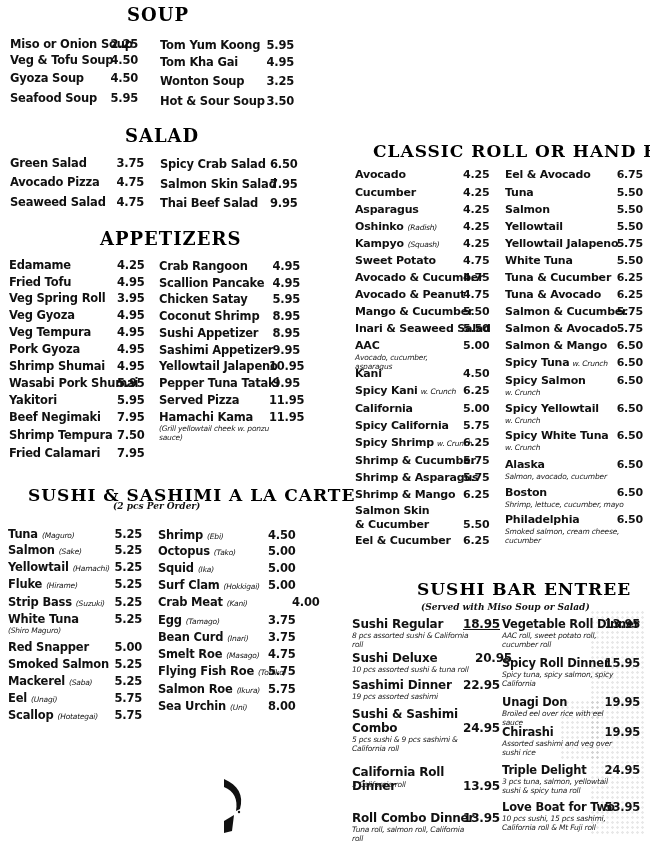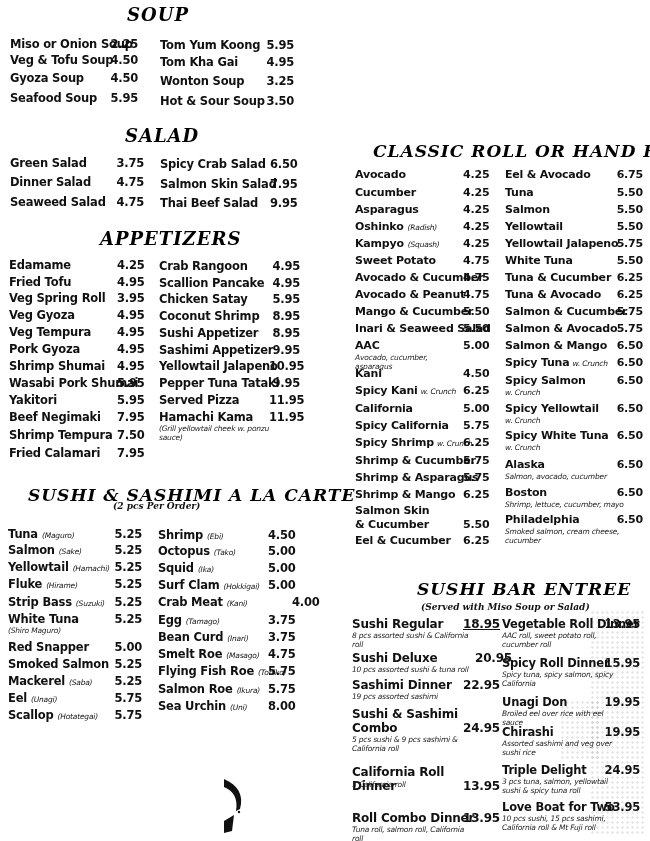--- a/index.html
+++ b/index.html
@@ -1,21 +1,21 @@
 <!DOCTYPE html>
 <html><head>
 <meta charset="utf-8">
 <style>
   * { box-sizing: border-box; margin: 0; padding: 0; }
   html, body { width: 650px; height: 841px; background: #ffffff; overflow: hidden; }
   body { position: relative; font-family: "DejaVu Sans", sans-serif; color: #111; font-weight: bold; }
   .abs { position: absolute; }
   .heading {
     position: absolute; font-family: "DejaVu Serif", serif; font-weight: bold;
-    color: #000; letter-spacing: 1px; text-transform: uppercase; white-space: nowrap; font-style: italic;
+    color: #000; letter-spacing: 1px; text-transform: uppercase; white-space: nowrap;
   }
   .sub { position: absolute; font-family: "DejaVu Serif", serif; font-style: italic; font-weight: bold; font-size: 9px; color: #111; white-space: nowrap; }
   .row { position: absolute; font-size: 11.5px; line-height: 14px; white-space: nowrap; letter-spacing: -0.2px; }
   .row .name { position: absolute; left: 0; top: 0; }
   .row .price { position: absolute; top: 0; text-align: right; }
   .row .jp { font-style: italic; font-weight: normal; font-size: 7.5px; margin-left: 4px; }
   .row .note { position: absolute; left: 0; font-style: italic; font-weight: normal; font-size: 7.5px; line-height: 9px; white-space: normal; color: #222; }
   .row .crunch { font-style: italic; font-weight: normal; font-size: 7.5px; margin-left: 3px; }
   .speckle { position: absolute; background: radial-gradient(circle, rgba(0,0,0,0.15) 1px, transparent 1.5px); background-size: 5px 5px; opacity: 0.6; }
 </style>
@@ -80,21 +80,21 @@
     </div>
     <div class="row" style="left: 160px; top: 94px; width: 134px;">
       <span class="name"><span>Hot &amp; Sour Soup</span></span>
       <span class="price" style="left: 100px; width: 34px;">3.50</span>
     </div>
     <div class="row" style="left: 10px; top: 156px; width: 134px;">
       <span class="name"><span>Green Salad</span></span>
       <span class="price" style="left: 100px; width: 34px;">3.75</span>
     </div>
     <div class="row" style="left: 10px; top: 175px; width: 134px;">
-      <span class="name"><span>Dinner Salad</span></span>
+      <span class="name"><span>Avocado Pizza</span></span>
       <span class="price" style="left: 100px; width: 34px;">4.75</span>
     </div>
     <div class="row" style="left: 10px; top: 195px; width: 134px;">
       <span class="name"><span>Seaweed Salad</span></span>
       <span class="price" style="left: 100px; width: 34px;">4.75</span>
     </div>
     <div class="row" style="left: 160px; top: 157px; width: 134px;">
       <span class="name"><span>Spicy Crab Salad</span></span>
       <span class="price" style="left: 110px; width: 24px;">6.50</span>
     </div>

